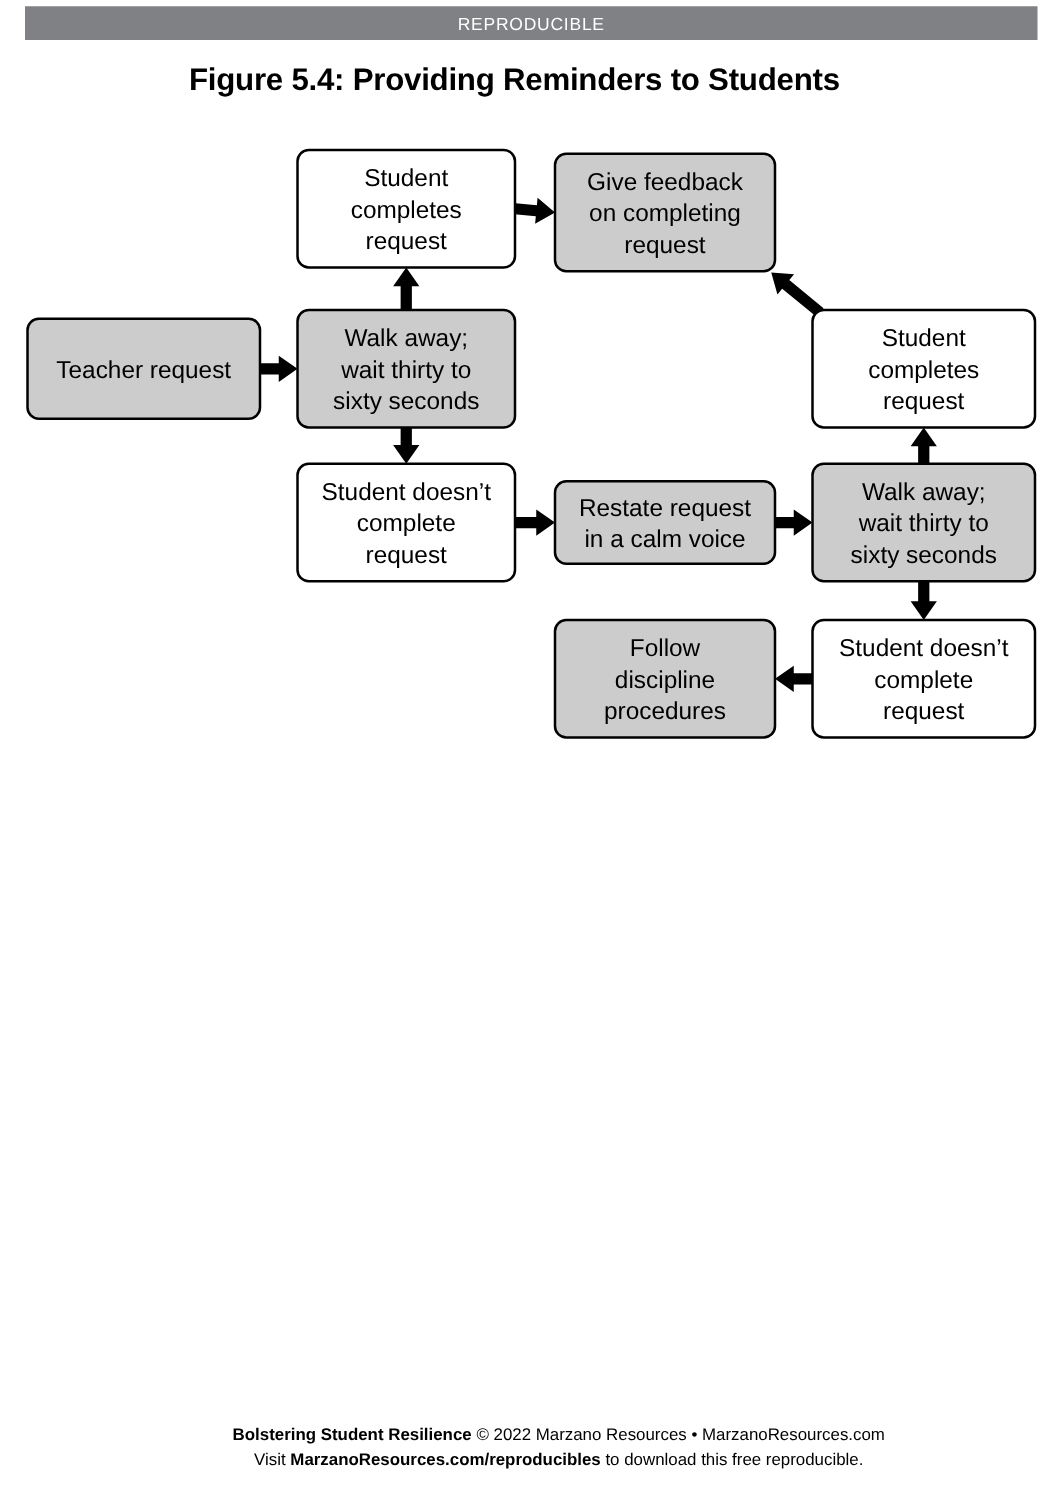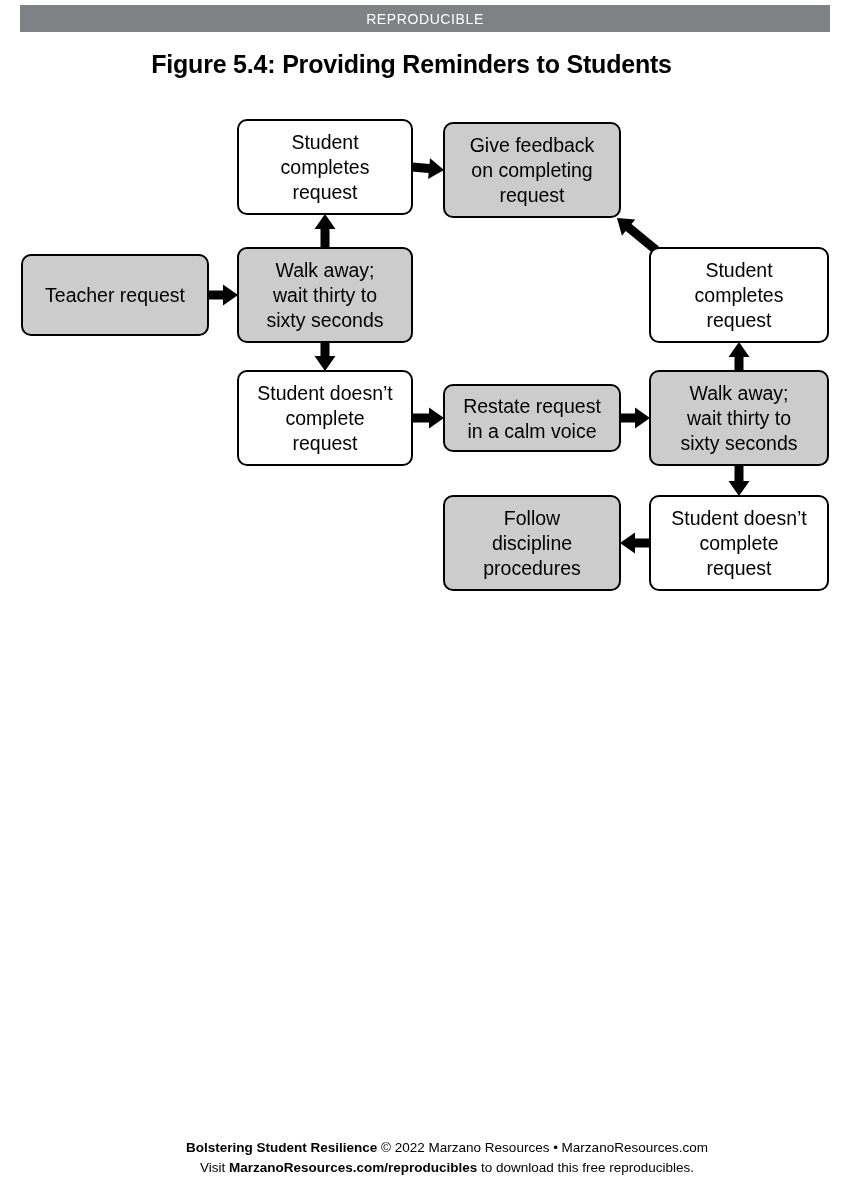--- a/index.html
+++ b/index.html
@@ -163,17 +163,17 @@
           <text x="532" y="470" text-anchor="middle" class="nodeLabel">procedures</text>
         </g>
       </g>
   </svg>
 
   <div class="footer">
     <div>
       <b>Bolstering Student Resilience</b><span> © 2022 Marzano Resources • MarzanoResources.com</span>
     </div>
     <div>
-      <span>Visit </span><b>MarzanoResources.com/reproducibles</b><span> to download this free reproducibles.</span>
+      <span>Visit </span><b>MarzanoResources.com/reproducibles</b><span> to download this free reproducible.</span>
     </div>
   </div>
 
 </div>
 
 </body></html>

